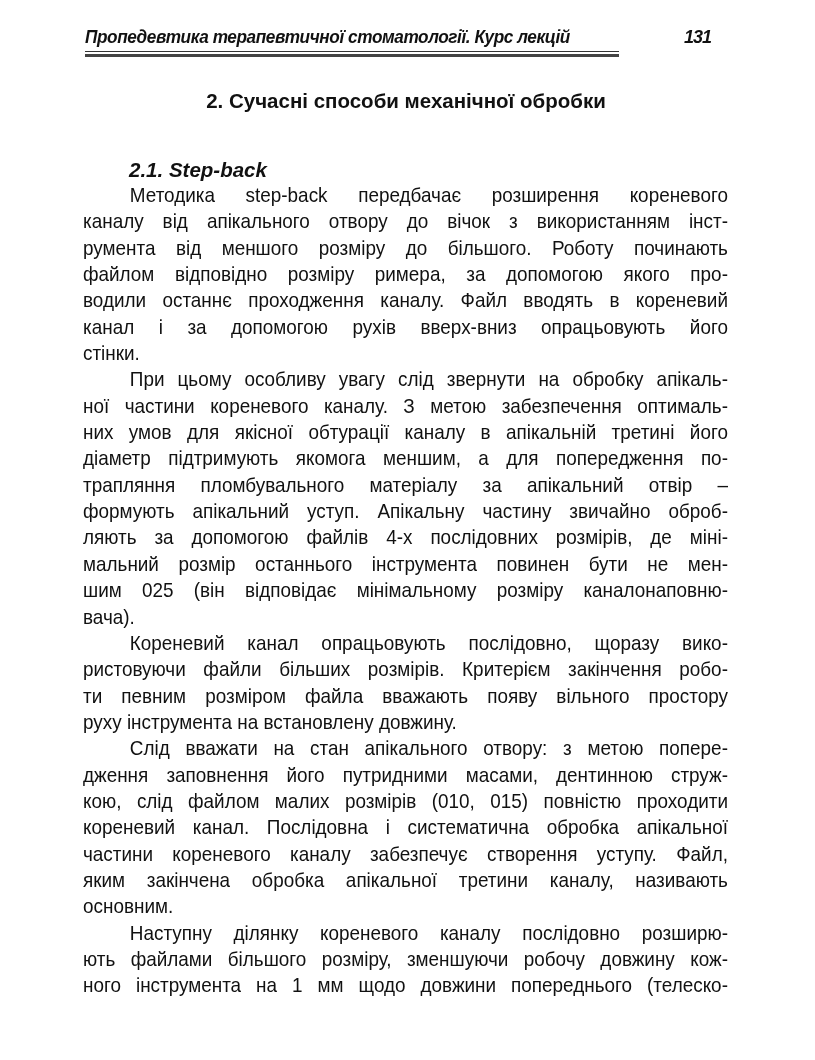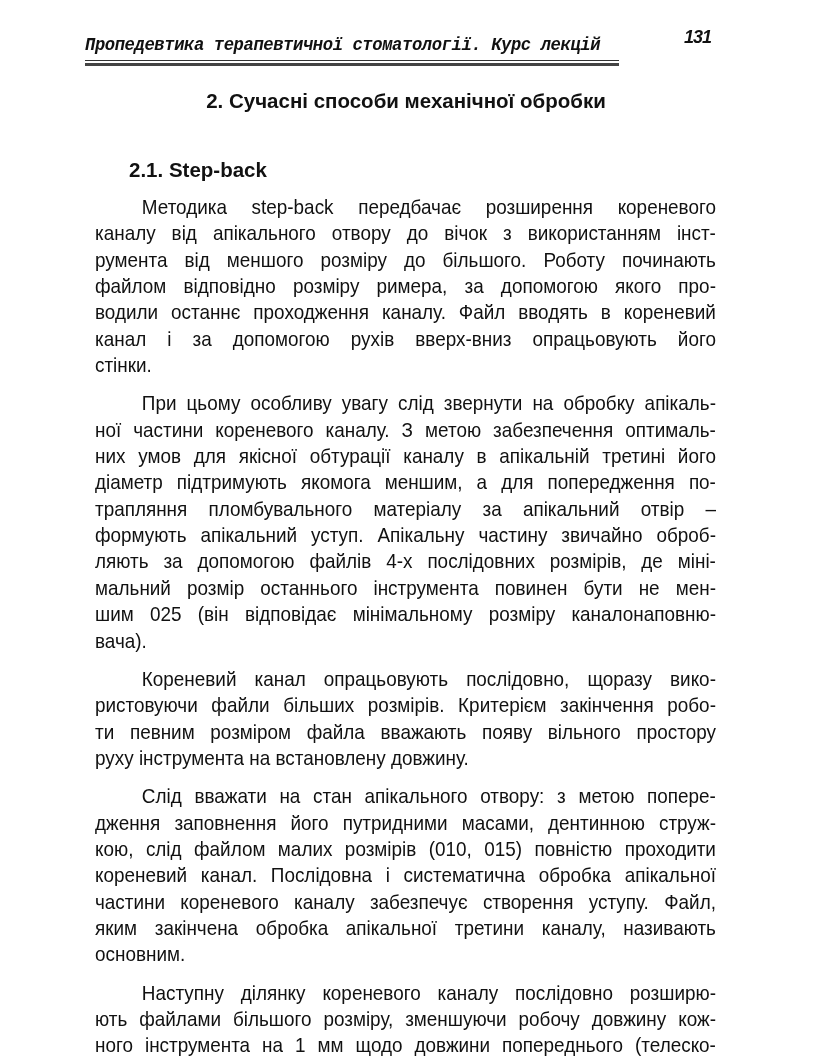--- a/index.html
+++ b/index.html
@@ -11,24 +11,23 @@
       width: 815px;
       height: 1060px;
       position: relative;
       overflow: hidden;
       color: #111111;
       font-family: "Liberation Sans", sans-serif;
     }
     .running-header {
       position: absolute;
       left: 85px;
-      top: 34px;
+      top: 25px;
       width: 534px;
       height: 34px;
-      font-family: Liberation Mono, monospace;
     }
     .running-title {
       position: absolute;
       left: 0;
       top: 0;
       font-size: 18.5px;
       font-style: italic;
       font-weight: bold;
       letter-spacing: -0.45px;
       white-space: nowrap;
@@ -72,31 +71,32 @@
       font-weight: bold;
       line-height: 25px;
     }
     .chapter-title span { display: block; }
     .section-heading {
       position: absolute;
       left: 129px;
       top: 157px;
       font-size: 20.5px;
       font-weight: bold;
+      font-style: italic;
       line-height: 26px;
       white-space: nowrap;
     }
     .body-text {
       position: absolute;
       left: 83px;
       top: 182px;
       width: 645px;
     }
     .para {
-      margin: 12px;
+      margin: 0;
     }
     .line {
       display: block;
       height: 26.35px;
       line-height: 26.35px;
       font-size: 21px;
       white-space: nowrap;
       text-align: justify;
       text-align-last: justify;
       transform: scaleX(0.9);

